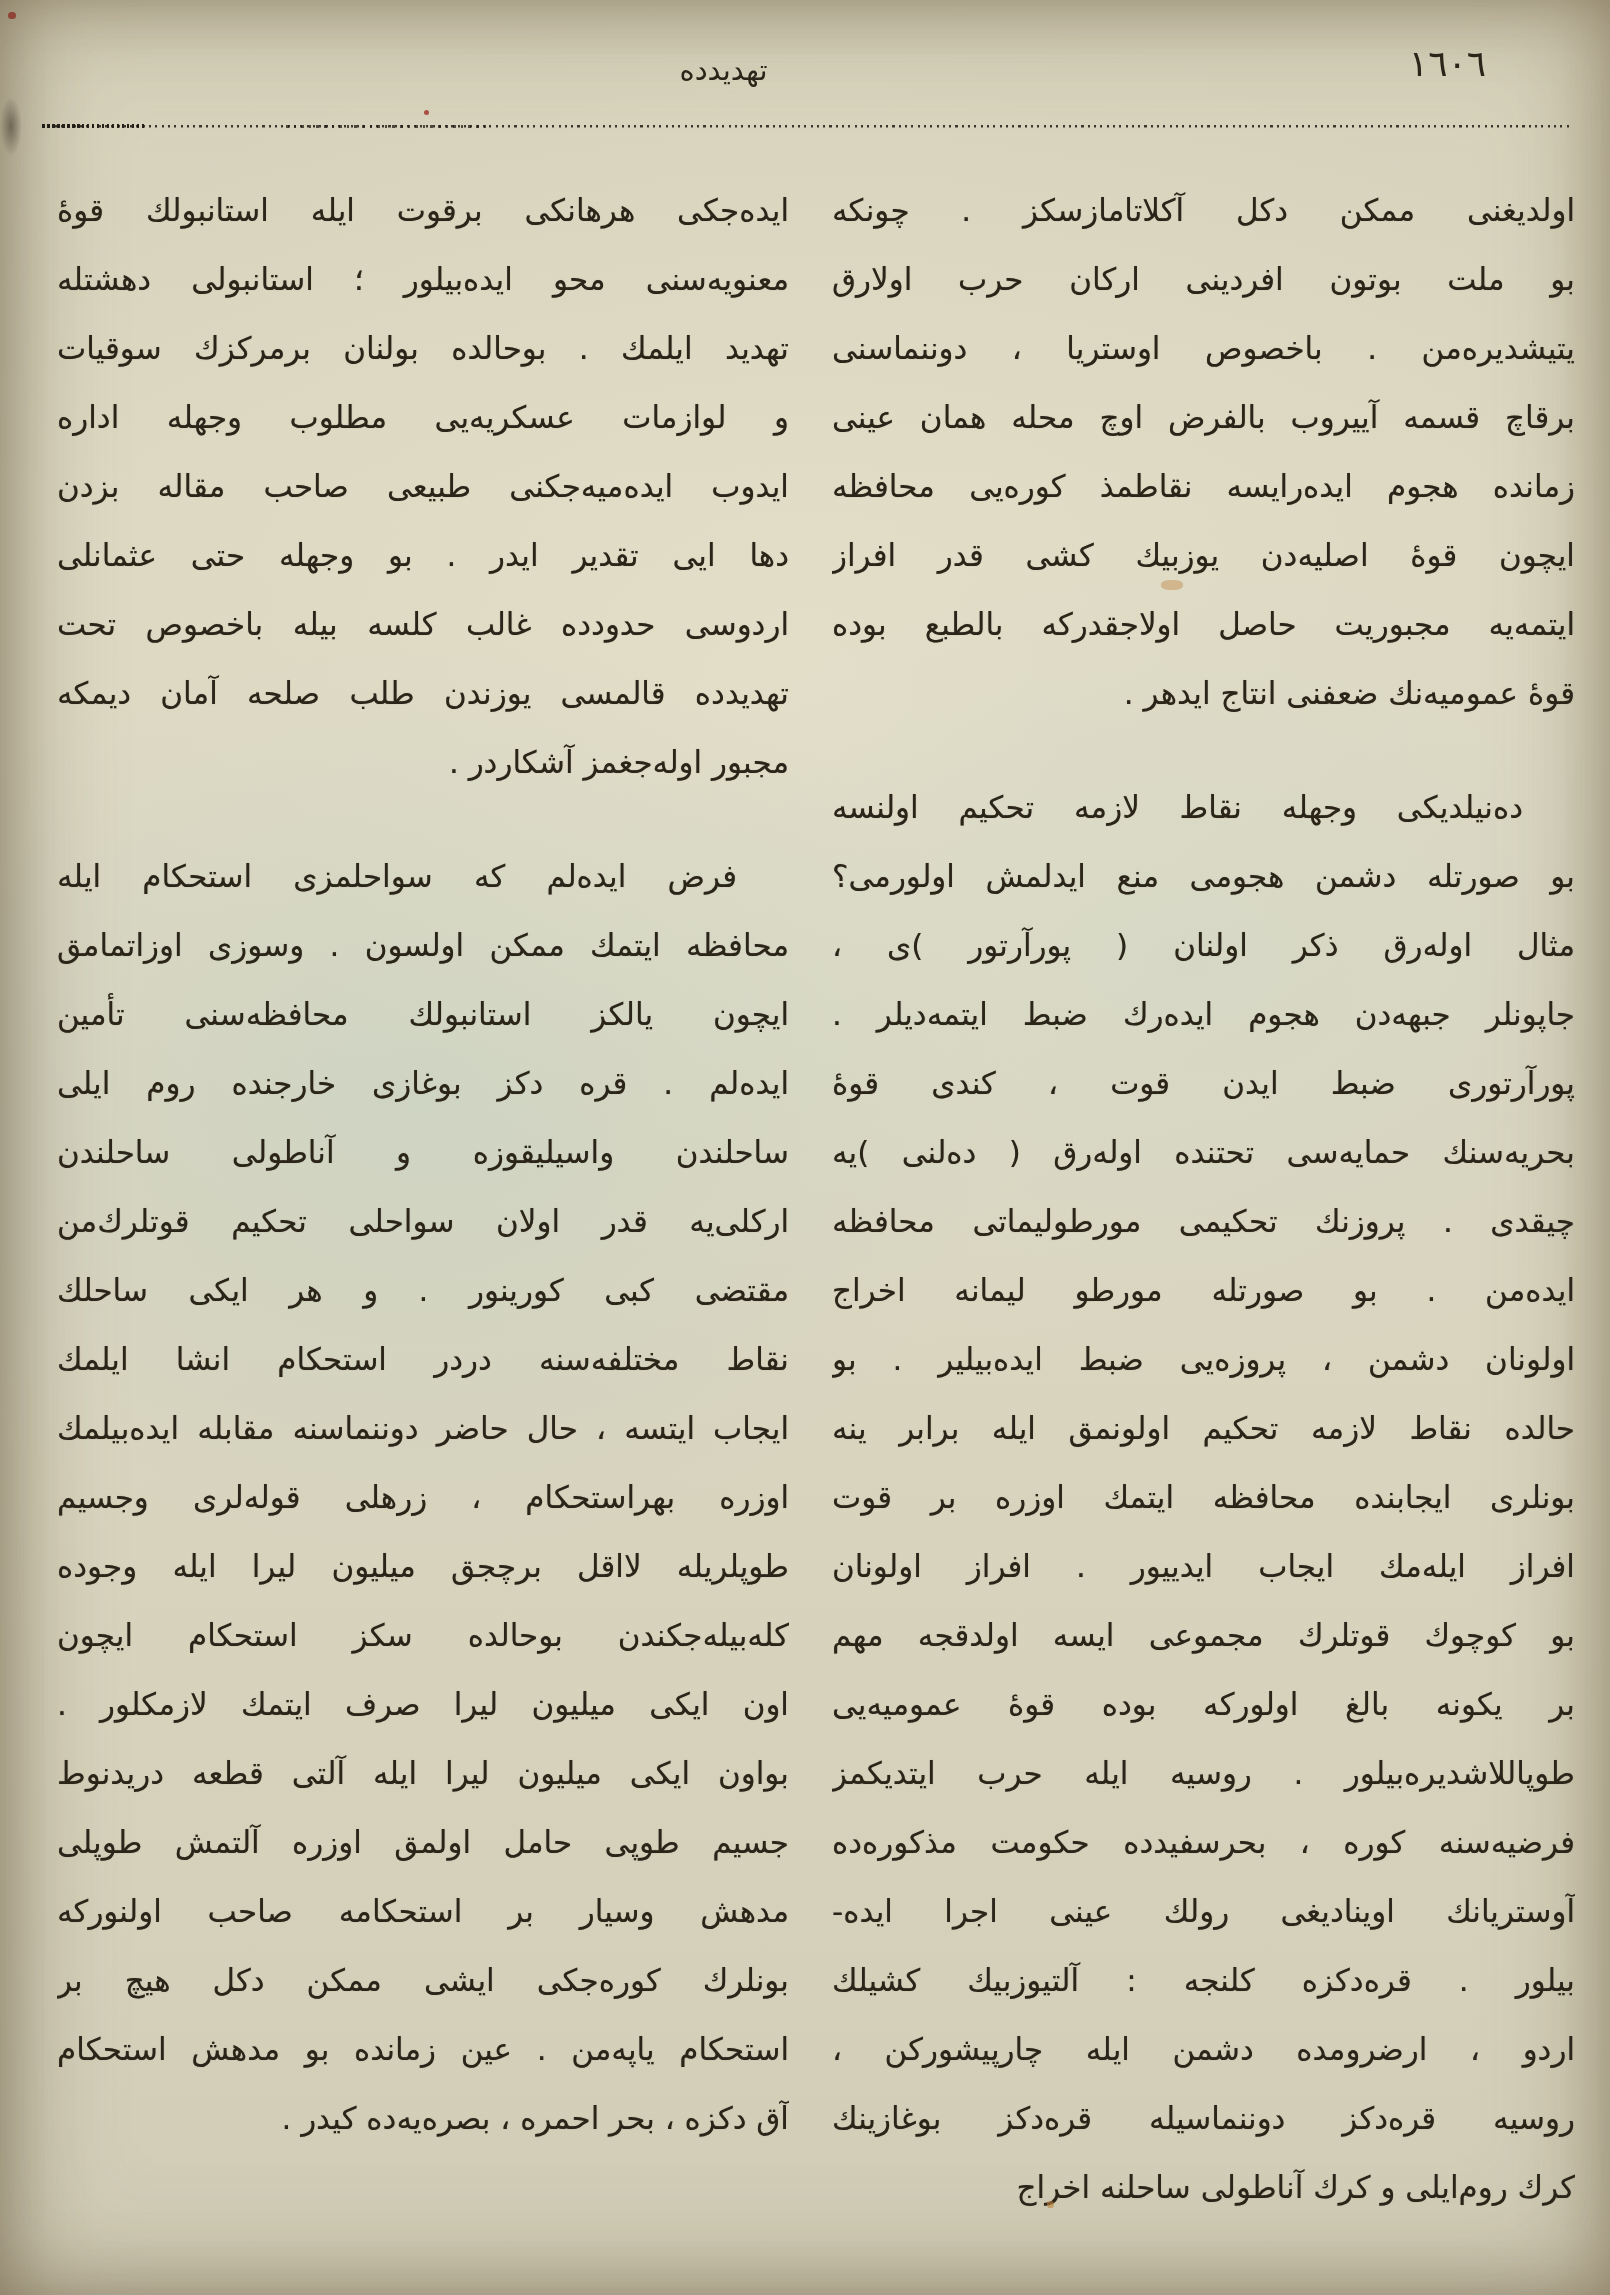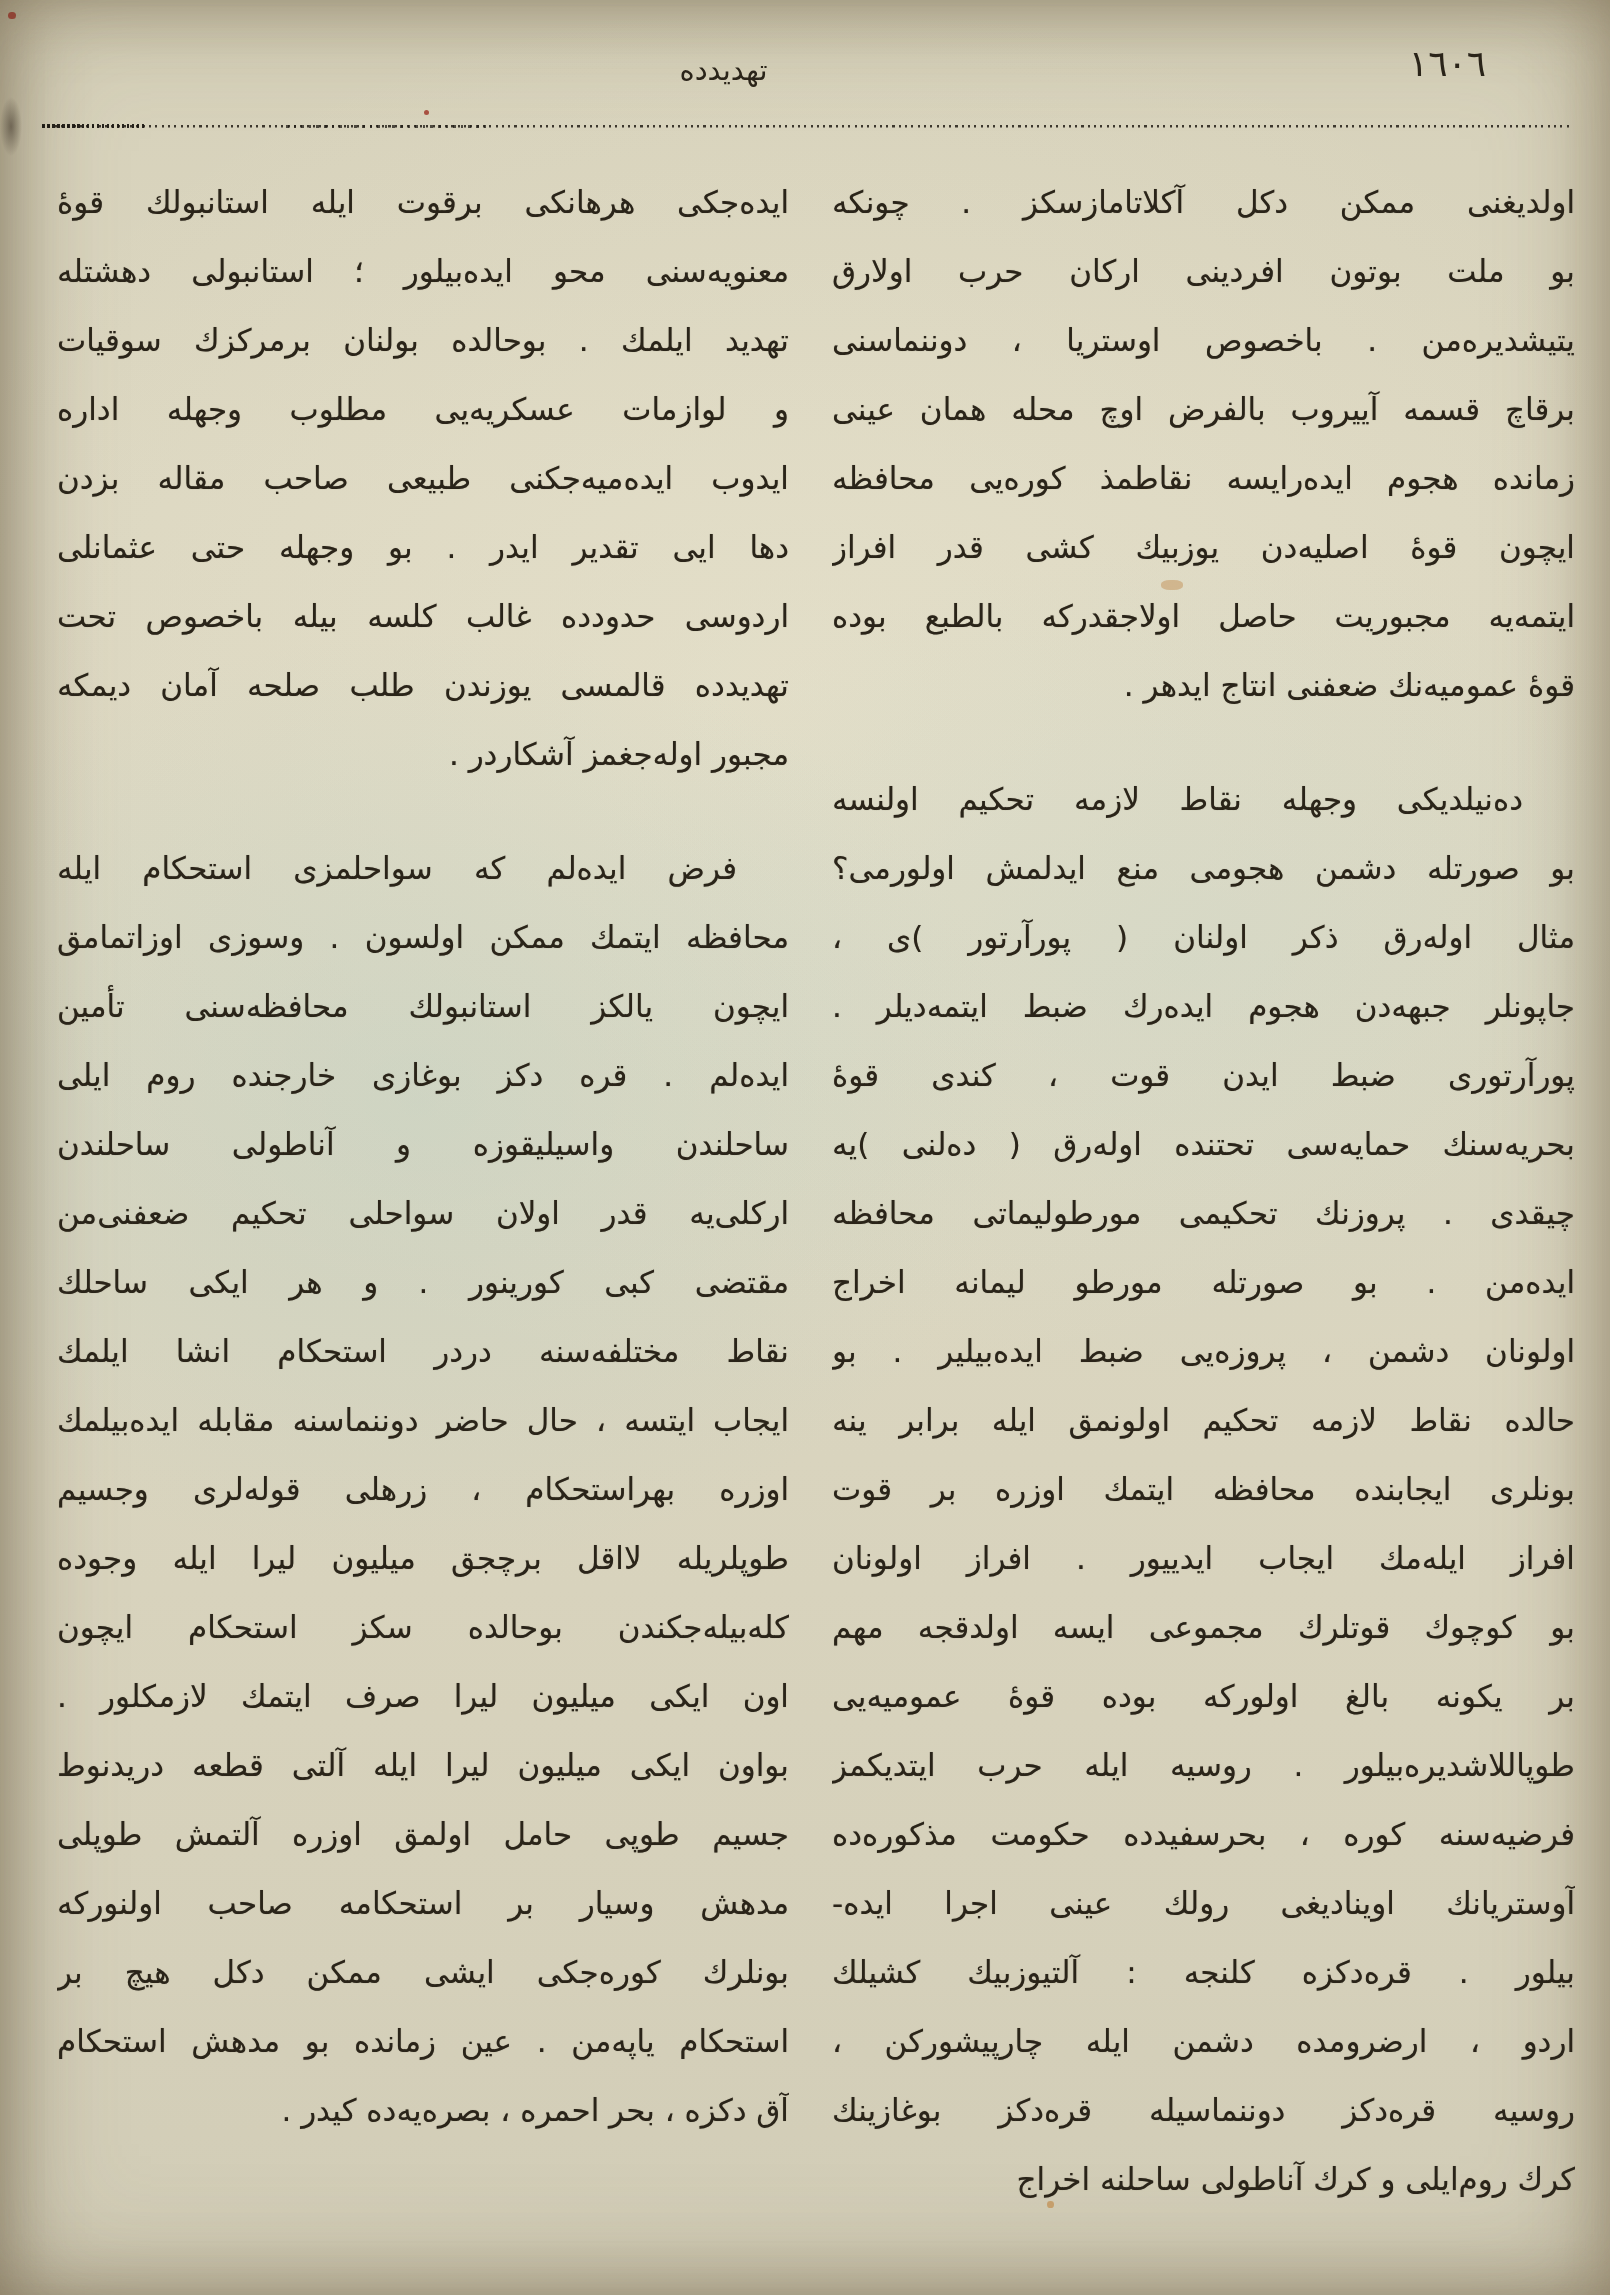--- a/index.html
+++ b/index.html
@@ -36,21 +36,21 @@
   }
   .rule::before{
     content:'';position:absolute;left:0;top:0.8px;width:105px;height:4.2px;
     background-image:repeating-linear-gradient(90deg, rgba(28,24,18,.95) 0 2.5px, transparent 2.5px 5px);
   }
   .rule::after{
     content:'';position:absolute;left:244px;top:1.7px;width:202px;height:3.4px;
     background-image:repeating-linear-gradient(90deg, rgba(30,26,20,.75) 0 2.5px, transparent 2.5px 7.6px);
   }
   
-  .column{position:absolute;top:168px;direction:rtl;}
+  .column{position:absolute;top:176px;direction:rtl;}
   .col-right{left:832px;width:743px;}
   .col-left{left:57px;width:732px;}
   .para + .para{margin-top:45px;}
   .para.indented .line.first{padding-right:52px;}
   .line{
     height:69px;line-height:69px;font-size:31px;
     direction:rtl;text-align:justify;text-align-last:justify;
     overflow:hidden;white-space:normal;
     text-shadow:0 0 0.8px rgba(42,36,25,.45);
   }
@@ -124,21 +124,21 @@
         <div class="line">اردوسى حدودده غالب كلسه بيله باخصوص تحت</div>
         <div class="line">تهديدده قالمسى يوزندن طلب صلحه آمان ديمكه</div>
         <div class="line last">مجبور اوله‌جغمز آشكاردر .</div>
       </div>
       <div class="para indented">
         <div class="line first">فرض ايده‌لم كه سواحلمزى استحكام ايله</div>
         <div class="line">محافظه ايتمك ممكن اولسون . وسوزى اوزاتمامق</div>
         <div class="line">ايچون يالكز استانبولك محافظه‌سنى تأمين</div>
         <div class="line">ايده‌لم . قره دكز بوغازى خارجنده روم ايلى</div>
         <div class="line">ساحلندن واسيليقوزه و آناطولى ساحلندن</div>
-        <div class="line">اركلى‌يه قدر اولان سواحلى تحكيم ضعفنى‌من</div>
+        <div class="line">اركلى‌يه قدر اولان سواحلى تحكيم قوتلرك‌من</div>
         <div class="line">مقتضى كبى كورينور . و هر ايكى ساحلك</div>
         <div class="line">نقاط مختلفه‌سنه دردر استحكام انشا ايلمك</div>
         <div class="line">ايجاب ايتسه ، حال حاضر دوننماسنه مقابله ايده‌بيلمك</div>
         <div class="line">اوزره بهراستحكام ، زرهلى قوله‌لرى وجسيم</div>
         <div class="line">طوپلريله لااقل برچجق ميليون ليرا ايله وجوده</div>
         <div class="line">كله‌بيله‌جكندن بوحالده سكز استحكام ايچون</div>
         <div class="line">اون ايكى ميليون ليرا صرف ايتمك لازمكلور .</div>
         <div class="line">بواون ايكى ميليون ليرا ايله آلتى قطعه دريدنوط</div>
         <div class="line">جسيم طوپى حامل اولمق اوزره آلتمش طوپلى</div>
         <div class="line">مدهش وسيار بر استحكامه صاحب اولنوركه</div>

